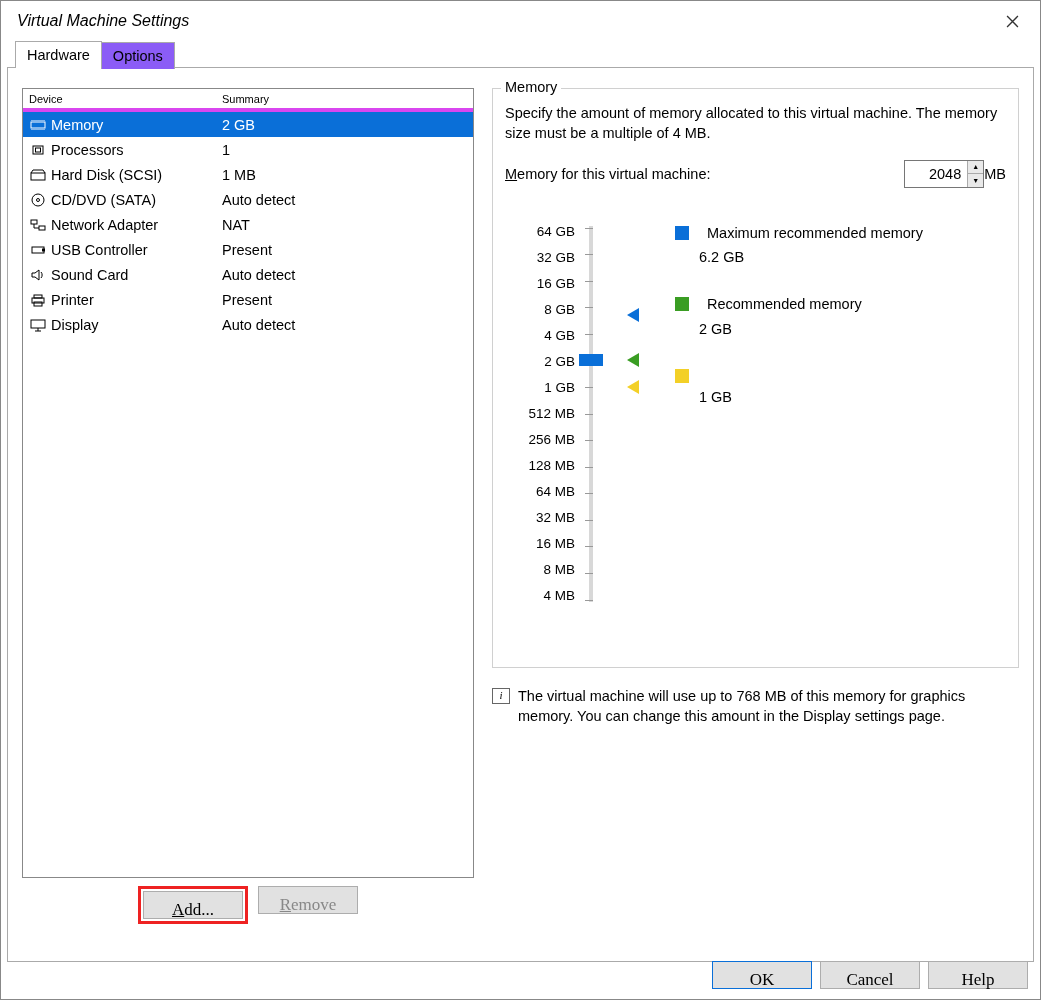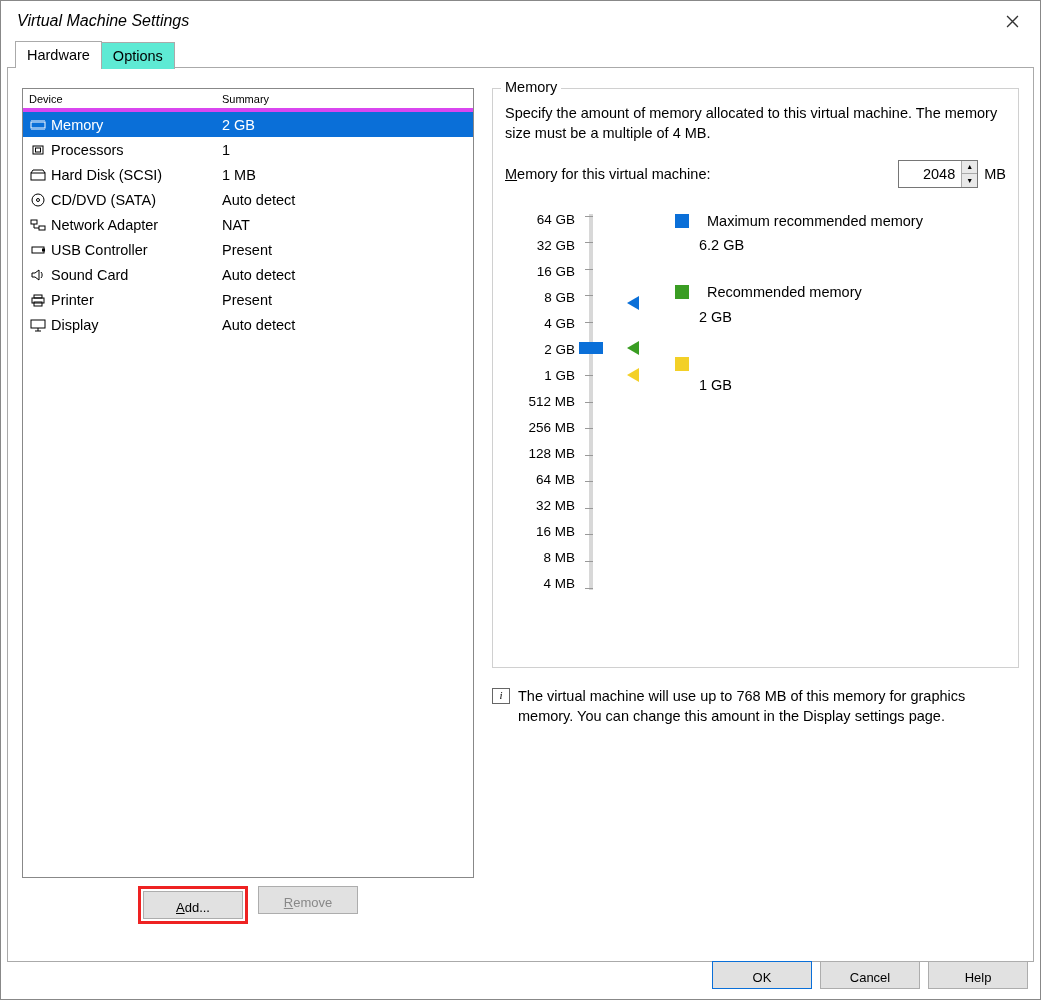--- a/index.html
+++ b/index.html
@@ -45,21 +45,21 @@
   cursor: pointer;
   font-size: 14.5px;
   position: relative;
   margin-right:-1px;
 }
 .tab.active {
   background: #fff;
   z-index: 3;
 }
 .tab.inactive {
-  background:#5eead4;
+  background:#8b5cf6;
   top:1px;
 }
 .tab-panel {
   border: 1px solid #aaa;
   margin: -1px 6px 6px 6px;
   padding: 20px 14px 14px 14px;
   height: 895px;
   position: relative;
 }
 .columns {
@@ -112,23 +112,23 @@
   justify-content:center;
   gap:10px;
   margin-top:8px;
 }
 .btn {
   min-width:100px;
   height: 28px;
   padding: 8px 12px;
   border:1px solid #adadad;
   background:#e1e1e1;
-  font-size:13px;
+  font-size:17px;
   cursor:pointer;
-  font-family:Liberation Sans, sans-serif;
+  font-family:Liberation Serif, serif;
 }
 .btn.disabled { color:#888; }
 .btn-row .highlight-wrap {
   border: 3px solid #e22;
   padding:2px;
 }
 
 .group-box {
   border:1px solid #d0d0d0;
   padding: 14px 12px 12px 12px;
@@ -137,21 +137,21 @@
 }
 .group-title {
   position:absolute;
   top:-10px; left:8px;
   background:#fff;
   padding:0 4px;
   font-size:14.5px;
 }
 .desc { font-size:14.5px; line-height:1.4; margin-bottom:16px; }
 .mem-input-row {
-  display:flex; align-items:center; gap:6px; margin-bottom:24px;
+  display:flex; align-items:center; gap:0; margin-bottom:36px;
   font-size:14.5px;
 }
 .spinner {
   display:flex;
   border:1px solid #767676;
   height:28px;
 }
 .spinner input {
   width:62px; border:none; text-align:right; padding:0 6px;
   font-size:14.5px; outline:none; font-family:inherit;

